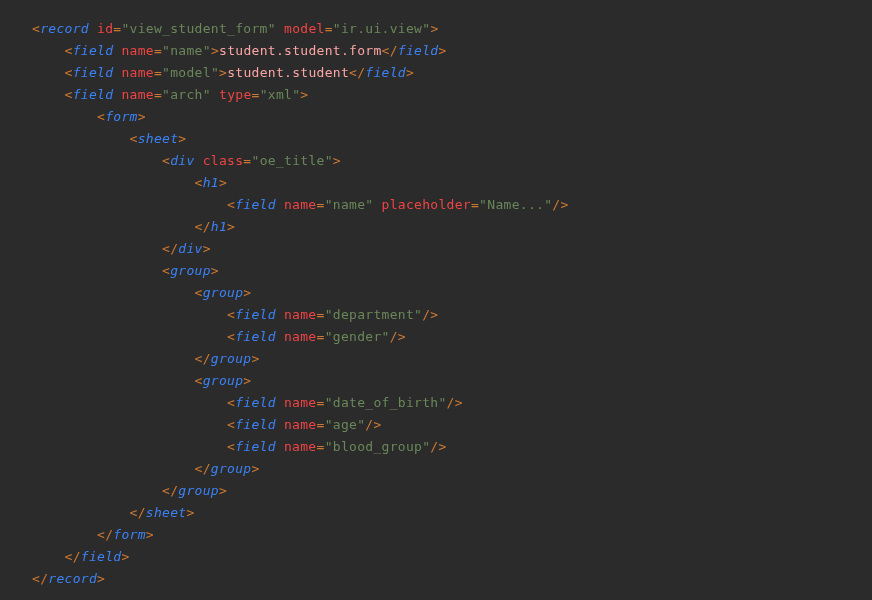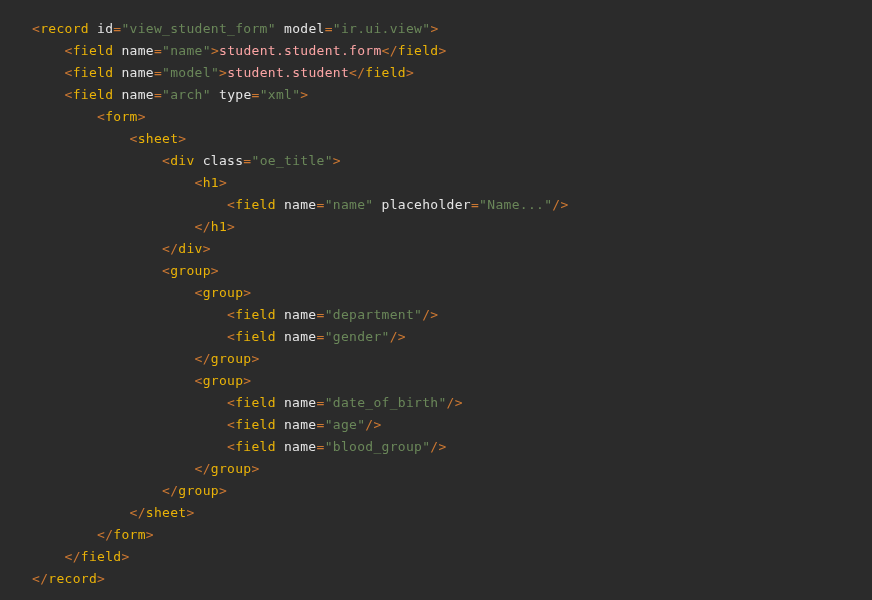--- a/index.html
+++ b/index.html
@@ -11,21 +11,21 @@
     line-height: 22px;
     color: #a9b7c6;
   }
   .code {
     padding: 18px 0 18px 32px;
     white-space: pre;
     letter-spacing: 0.3px;
   }
   .line { display: block; }
   .punct { color: #cc7832; } 
-  .tag   { color: #eab308; } 
-  .attr  { color: #e5e5e5; } 
+  .tag   { color: #3b82f6; font-style: italic; } 
+  .attr  { color: #ef4444; } 
   .str   { color: #6a8759; } 
   .text  { color: #fca5a5; } 
 </style>
 </head>
 <body>
 
 <div class="code" id="code"><span class="line"><span class="punct">&lt;</span><span class="tag">record</span> <span class="attr">id</span><span class="punct">=</span><span class="str">"</span><span class="str">view_student_form</span><span class="str">"</span> <span class="attr">model</span><span class="punct">=</span><span class="str">"</span><span class="str">ir.ui.view</span><span class="str">"</span><span class="punct">&gt;</span></span><span class="line">    <span class="punct">&lt;</span><span class="tag">field</span> <span class="attr">name</span><span class="punct">=</span><span class="str">"</span><span class="str">name</span><span class="str">"</span><span class="punct">&gt;</span><span class="text">student.student.form</span><span class="punct">&lt;/</span><span class="tag">field</span><span class="punct">&gt;</span></span><span class="line">    <span class="punct">&lt;</span><span class="tag">field</span> <span class="attr">name</span><span class="punct">=</span><span class="str">"</span><span class="str">model</span><span class="str">"</span><span class="punct">&gt;</span><span class="text">student.student</span><span class="punct">&lt;/</span><span class="tag">field</span><span class="punct">&gt;</span></span><span class="line">    <span class="punct">&lt;</span><span class="tag">field</span> <span class="attr">name</span><span class="punct">=</span><span class="str">"</span><span class="str">arch</span><span class="str">"</span> <span class="attr">type</span><span class="punct">=</span><span class="str">"</span><span class="str">xml</span><span class="str">"</span><span class="punct">&gt;</span></span><span class="line">        <span class="punct">&lt;</span><span class="tag">form</span><span class="punct">&gt;</span></span><span class="line">            <span class="punct">&lt;</span><span class="tag">sheet</span><span class="punct">&gt;</span></span><span class="line">                <span class="punct">&lt;</span><span class="tag">div</span> <span class="attr">class</span><span class="punct">=</span><span class="str">"</span><span class="str">oe_title</span><span class="str">"</span><span class="punct">&gt;</span></span><span class="line">                    <span class="punct">&lt;</span><span class="tag">h1</span><span class="punct">&gt;</span></span><span class="line">                        <span class="punct">&lt;</span><span class="tag">field</span> <span class="attr">name</span><span class="punct">=</span><span class="str">"</span><span class="str">name</span><span class="str">"</span> <span class="attr">placeholder</span><span class="punct">=</span><span class="str">"</span><span class="str">Name...</span><span class="str">"</span><span class="punct">/&gt;</span></span><span class="line">                    <span class="punct">&lt;/</span><span class="tag">h1</span><span class="punct">&gt;</span></span><span class="line">                <span class="punct">&lt;/</span><span class="tag">div</span><span class="punct">&gt;</span></span><span class="line">                <span class="punct">&lt;</span><span class="tag">group</span><span class="punct">&gt;</span></span><span class="line">                    <span class="punct">&lt;</span><span class="tag">group</span><span class="punct">&gt;</span></span><span class="line">                        <span class="punct">&lt;</span><span class="tag">field</span> <span class="attr">name</span><span class="punct">=</span><span class="str">"</span><span class="str">department</span><span class="str">"</span><span class="punct">/&gt;</span></span><span class="line">                        <span class="punct">&lt;</span><span class="tag">field</span> <span class="attr">name</span><span class="punct">=</span><span class="str">"</span><span class="str">gender</span><span class="str">"</span><span class="punct">/&gt;</span></span><span class="line">                    <span class="punct">&lt;/</span><span class="tag">group</span><span class="punct">&gt;</span></span><span class="line">                    <span class="punct">&lt;</span><span class="tag">group</span><span class="punct">&gt;</span></span><span class="line">                        <span class="punct">&lt;</span><span class="tag">field</span> <span class="attr">name</span><span class="punct">=</span><span class="str">"</span><span class="str">date_of_birth</span><span class="str">"</span><span class="punct">/&gt;</span></span><span class="line">                        <span class="punct">&lt;</span><span class="tag">field</span> <span class="attr">name</span><span class="punct">=</span><span class="str">"</span><span class="str">age</span><span class="str">"</span><span class="punct">/&gt;</span></span><span class="line">                        <span class="punct">&lt;</span><span class="tag">field</span> <span class="attr">name</span><span class="punct">=</span><span class="str">"</span><span class="str">blood_group</span><span class="str">"</span><span class="punct">/&gt;</span></span><span class="line">                    <span class="punct">&lt;/</span><span class="tag">group</span><span class="punct">&gt;</span></span><span class="line">                <span class="punct">&lt;/</span><span class="tag">group</span><span class="punct">&gt;</span></span><span class="line">            <span class="punct">&lt;/</span><span class="tag">sheet</span><span class="punct">&gt;</span></span><span class="line">        <span class="punct">&lt;/</span><span class="tag">form</span><span class="punct">&gt;</span></span><span class="line">    <span class="punct">&lt;/</span><span class="tag">field</span><span class="punct">&gt;</span></span><span class="line"><span class="punct">&lt;/</span><span class="tag">record</span><span class="punct">&gt;</span></span></div>
 
 </body></html>

